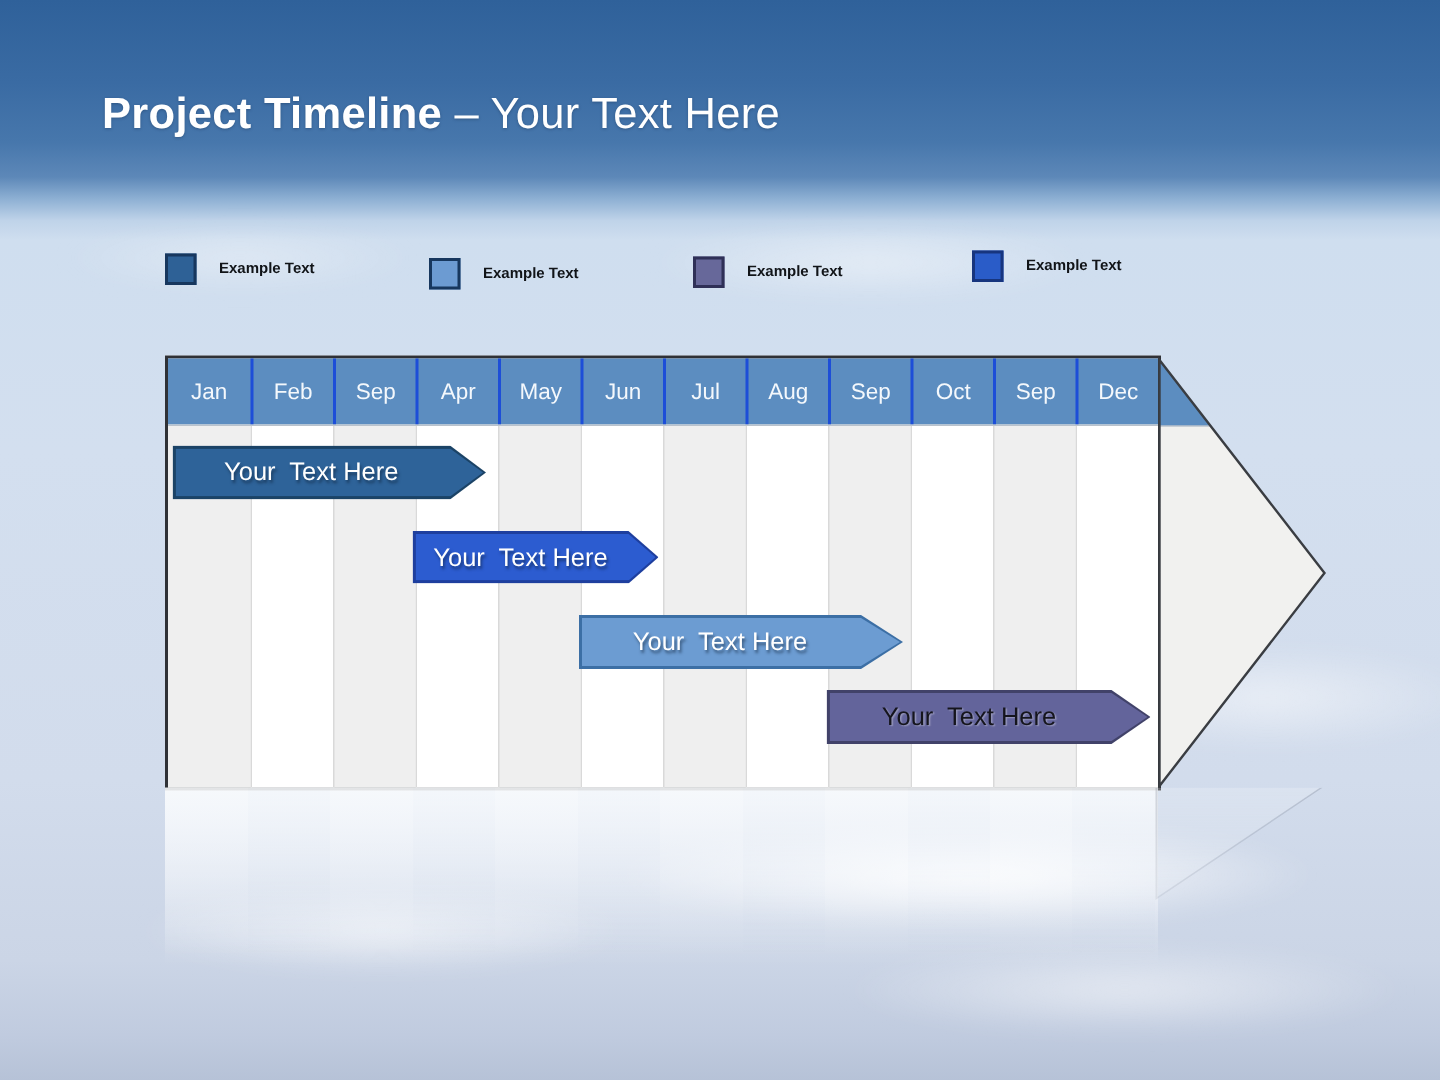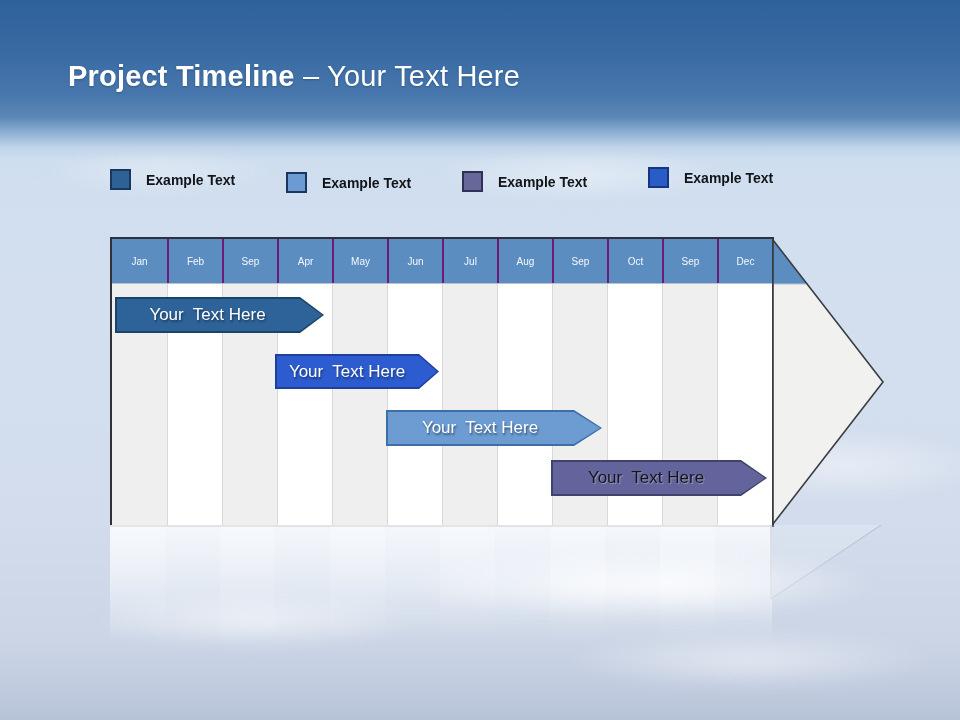--- a/index.html
+++ b/index.html
@@ -17,28 +17,28 @@
   .c5{left:560px;top:630px;width:380px;height:60px;background:radial-gradient(closest-side,rgba(255,255,255,.5),rgba(255,255,255,0));}
   .c6{left:40px;top:150px;width:240px;height:44px;background:radial-gradient(closest-side,rgba(255,255,255,.35),rgba(255,255,255,0));}
 
   .title{position:absolute;left:68px;top:60px;color:#FFFFFF;font-size:29px;letter-spacing:.2px;
     text-shadow:0 1px 2px rgba(20,40,70,.35);white-space:pre;}
   .title .primary{font-weight:700;}
   .title .secondary{font-weight:400;}
 
   .legend-item{position:absolute;display:flex;align-items:center;gap:15px;}
   .swatch{width:21px;height:21px;border:2px solid #17375E;box-sizing:border-box;flex:0 0 auto;}
-  .legend-label{font-size:14px;font-weight:700;color:#111418;white-space:pre;}
+  .legend-label{font-size:10px;font-weight:700;color:#111418;white-space:pre;}
 
   .timeline{position:absolute;left:110px;top:237px;width:660px;height:286px;
     border:2px solid #2F3136;box-sizing:content-box;background:#FFFFFF;}
   .month-row{position:absolute;left:0;top:0;width:660px;height:44px;display:flex;}
   .month-cell{flex:0 0 55px;display:flex;align-items:center;justify-content:center;
-    color:#F4F8FC;font-size:10px;box-sizing:border-box;}
-  .month-cell + .month-cell{border-left:2px solid #701a75;}
+    color:#F4F8FC;font-size:15px;box-sizing:border-box;}
+  .month-cell + .month-cell{border-left:2px solid #1d4ed8;}
   .columns{position:absolute;left:0;top:44px;width:660px;height:242px;display:flex;
     border-top:1px solid #B9C2CC;box-sizing:border-box;}
   .col{flex:0 0 55px;box-sizing:border-box;}
   .col:nth-child(odd){background:#EFEFEF;}
   .col:nth-child(even){background:#FFFFFF;}
   .col + .col{border-left:1px solid #D9D9D9;}
 
   .bar{position:absolute;clip-path:polygon(0 0,calc(100% - var(--tip)) 0,100% 50%,calc(100% - var(--tip)) 100%,0 100%);}
   .bar-inner{position:absolute;inset:2px;
     clip-path:polygon(0 0,calc(100% - var(--tip) + 2px) 0,100% 50%,calc(100% - var(--tip) + 2px) 100%,0 100%);}

